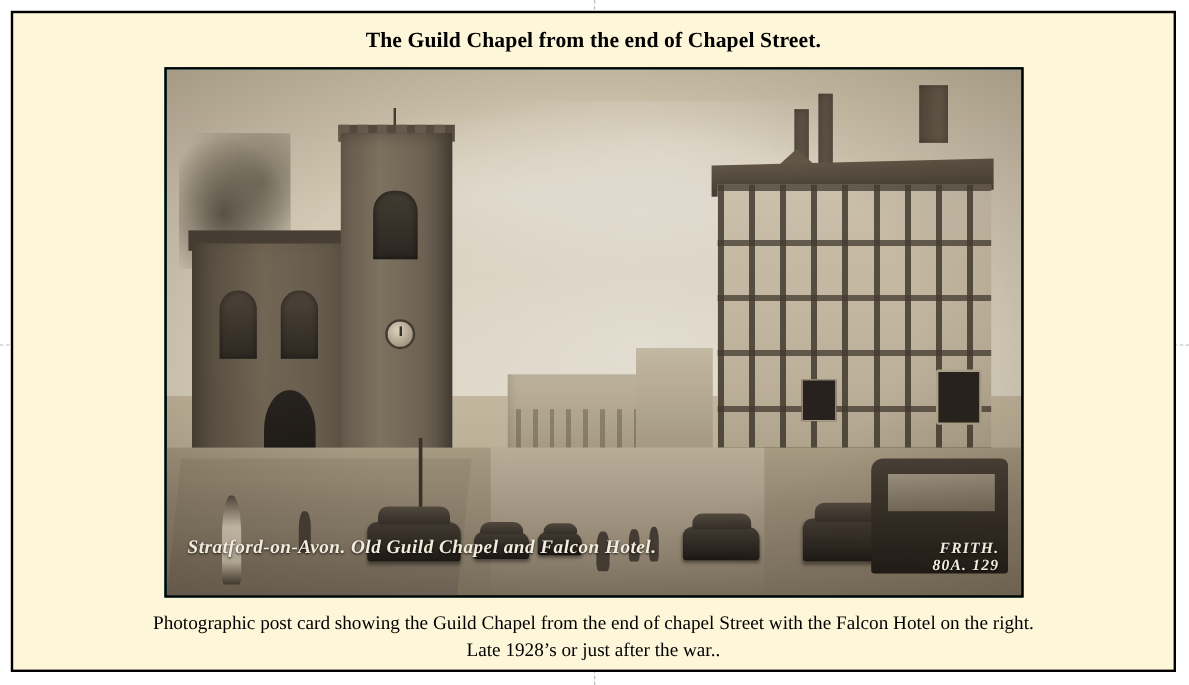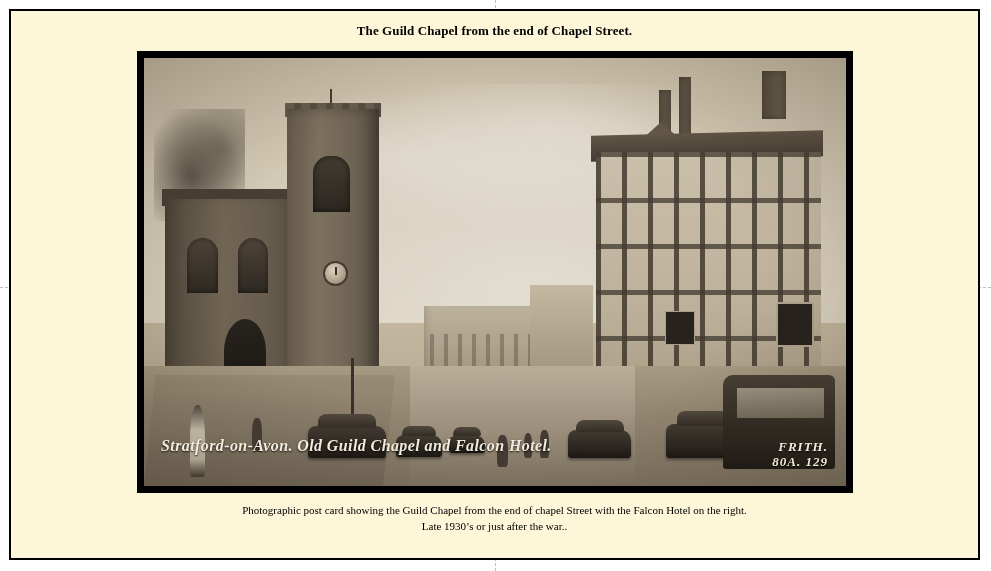--- a/index.html
+++ b/index.html
@@ -45,32 +45,32 @@
     border: 2px solid #000000;
     box-sizing: border-box;
     z-index: 2;
     display: flex;
     flex-direction: column;
     align-items: center;
   }
 
   .title {
     margin-top: 12px;
-    font-size: 13px;
+    font-size: 18px;
     font-weight: bold;
     color: #000000;
     text-align: left;
     letter-spacing: 0.1px;
   }
 
   .photo-frame {
     margin-top: 12px;
     width: 716px;
     height: 442px;
-    border: 7px solid #000000;
+    border: 2px solid #000000;
     box-sizing: border-box;
     position: relative;
     overflow: hidden;
     background: #0f766e;
   }
 
   
   .scene {
     position: absolute;
     inset: 0;
@@ -445,21 +445,21 @@
     font-size: 13px;
     letter-spacing: 1px;
     text-align: right;
     line-height: 1.1;
   }
 
   .caption {
     margin-top: 10px;
     width: 760px;
     text-align: center;
-    font-size: 11px;
+    font-size: 16px;
     color: #000000;
     line-height: 1.45;
   }
 </style>
 </head>
 <body>
 
 <div class="guide guide-v" style="left:495px;"></div>
 <div class="guide guide-h" style="top:287px;"></div>
 
@@ -527,16 +527,16 @@
         <span class="frith">
           <span>FRITH.</span><br>
           <span>80A. 129</span>
         </span>
       </div>
     </div>
   </div>
 
   <div class="caption">
     <div>Photographic post card showing the Guild Chapel from the end of chapel Street with the Falcon Hotel on the right.</div>
-    <div>Late 1930’s or just after the war..</div>
+    <div>Late 1928’s or just after the war..</div>
   </div>
 
 </div>
 
 </body></html>

